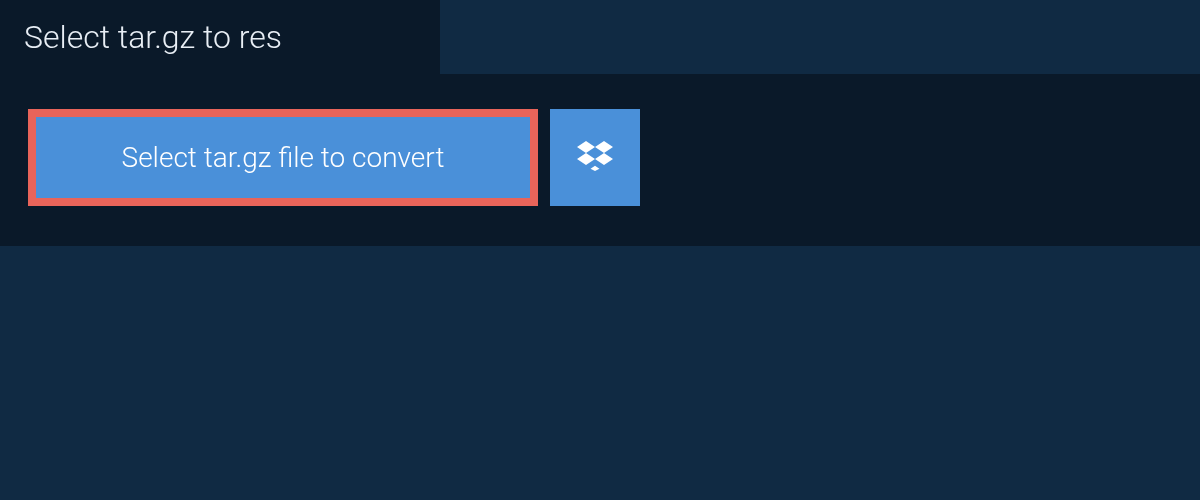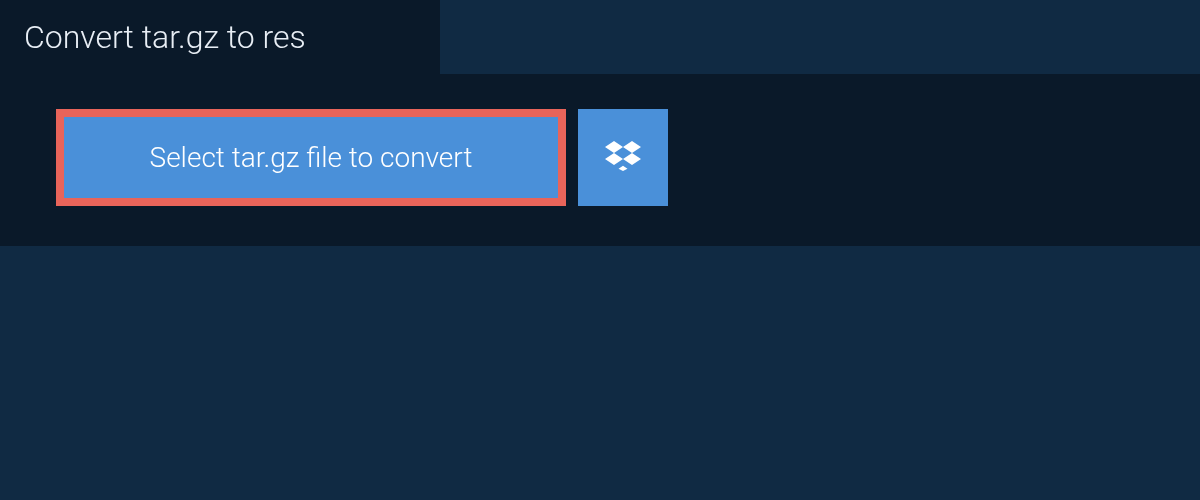--- a/index.html
+++ b/index.html
@@ -39,21 +39,20 @@
       color: #ffffff;
       font-size: 28px;
       font-weight: 300;
       padding: 24px 40px;
       cursor: pointer;
       text-align: center;
       display: flex;
       align-items: center;
       justify-content: center;
       min-width: 510px;
-      margin-left: 28px;
     }
     .dropbox-button {
       background: #4a90d9;
       width: 90px;
       cursor: pointer;
       display: flex;
       align-items: center;
       justify-content: center;
     }
     .dropbox-button svg {
@@ -61,21 +60,21 @@
       height: 36px;
       fill: #ffffff;
     }
   </style>
 </head>
 <body>
 
 
 
 <div class="tab-header">
-  <span>Convert tar.gz to res</span>
+  <span>Select tar.gz to res</span>
 </div>
 
 <div class="panel">
   <div class="button-row">
     <div class="select-button">
       <span>Select tar.gz file to convert</span>
     </div>
     <div class="dropbox-button">
       <span>
         <svg viewBox="0 0 24 24" xmlns="http://www.w3.org/2000/svg">

